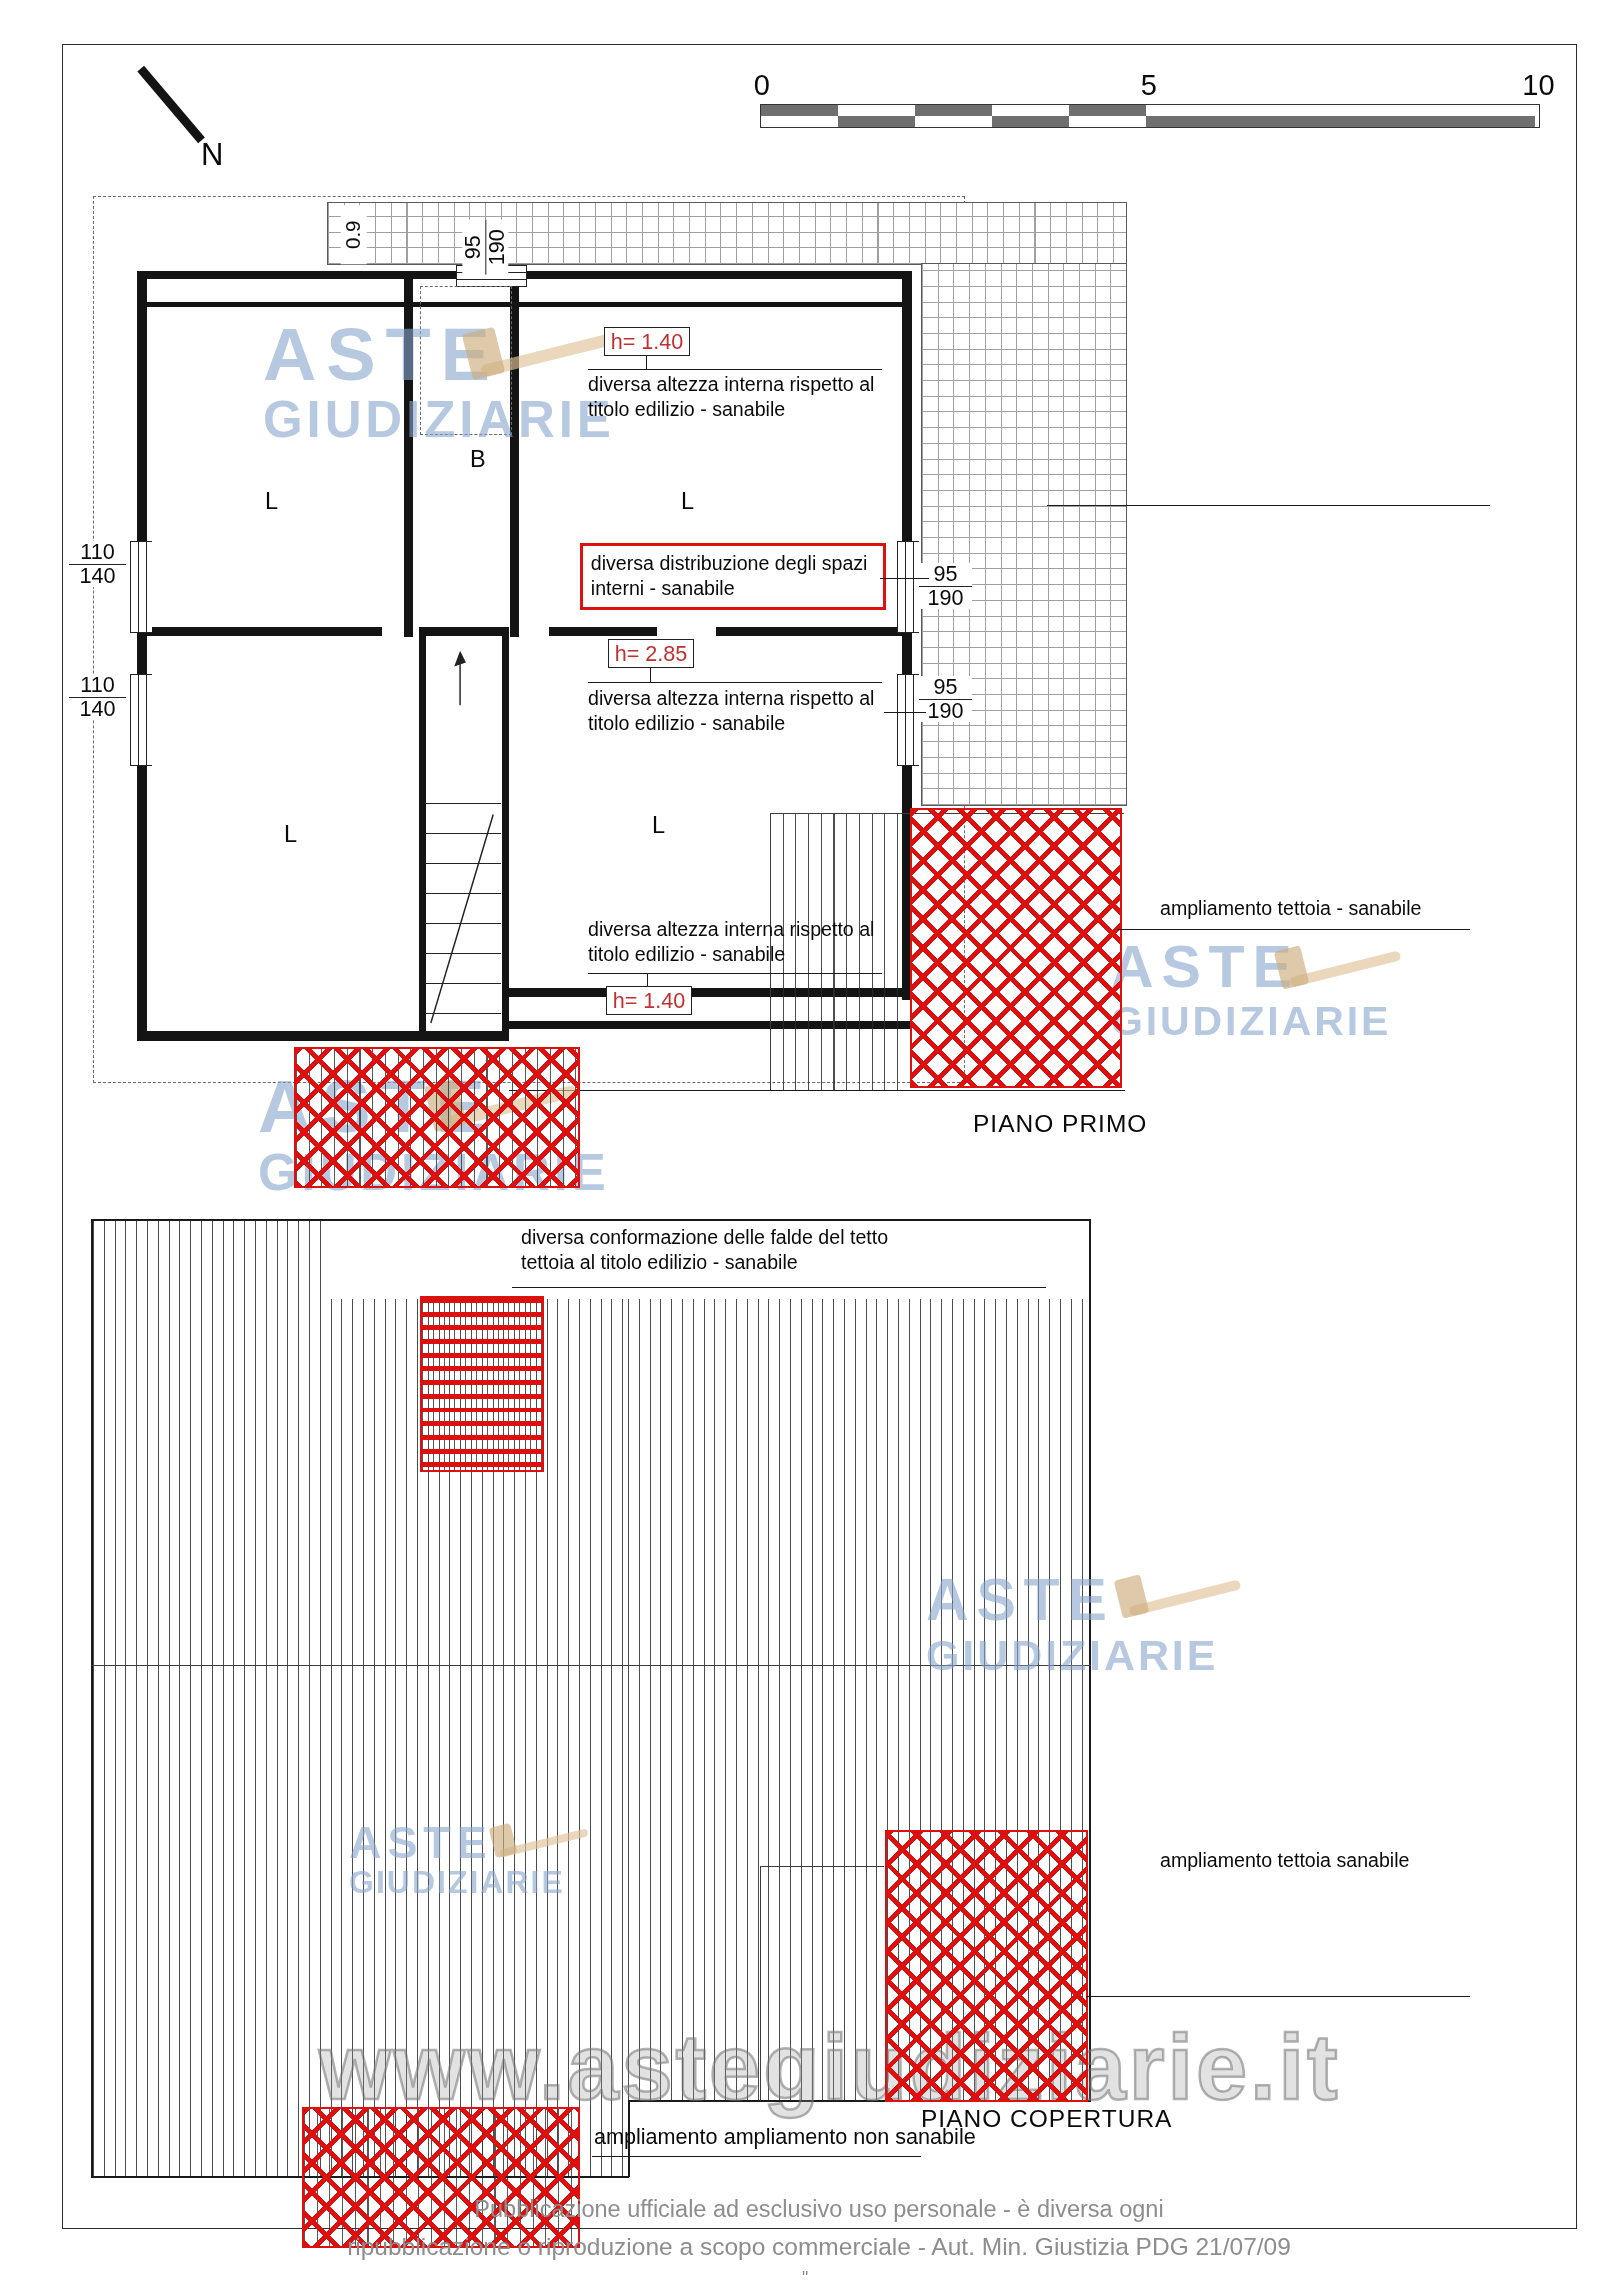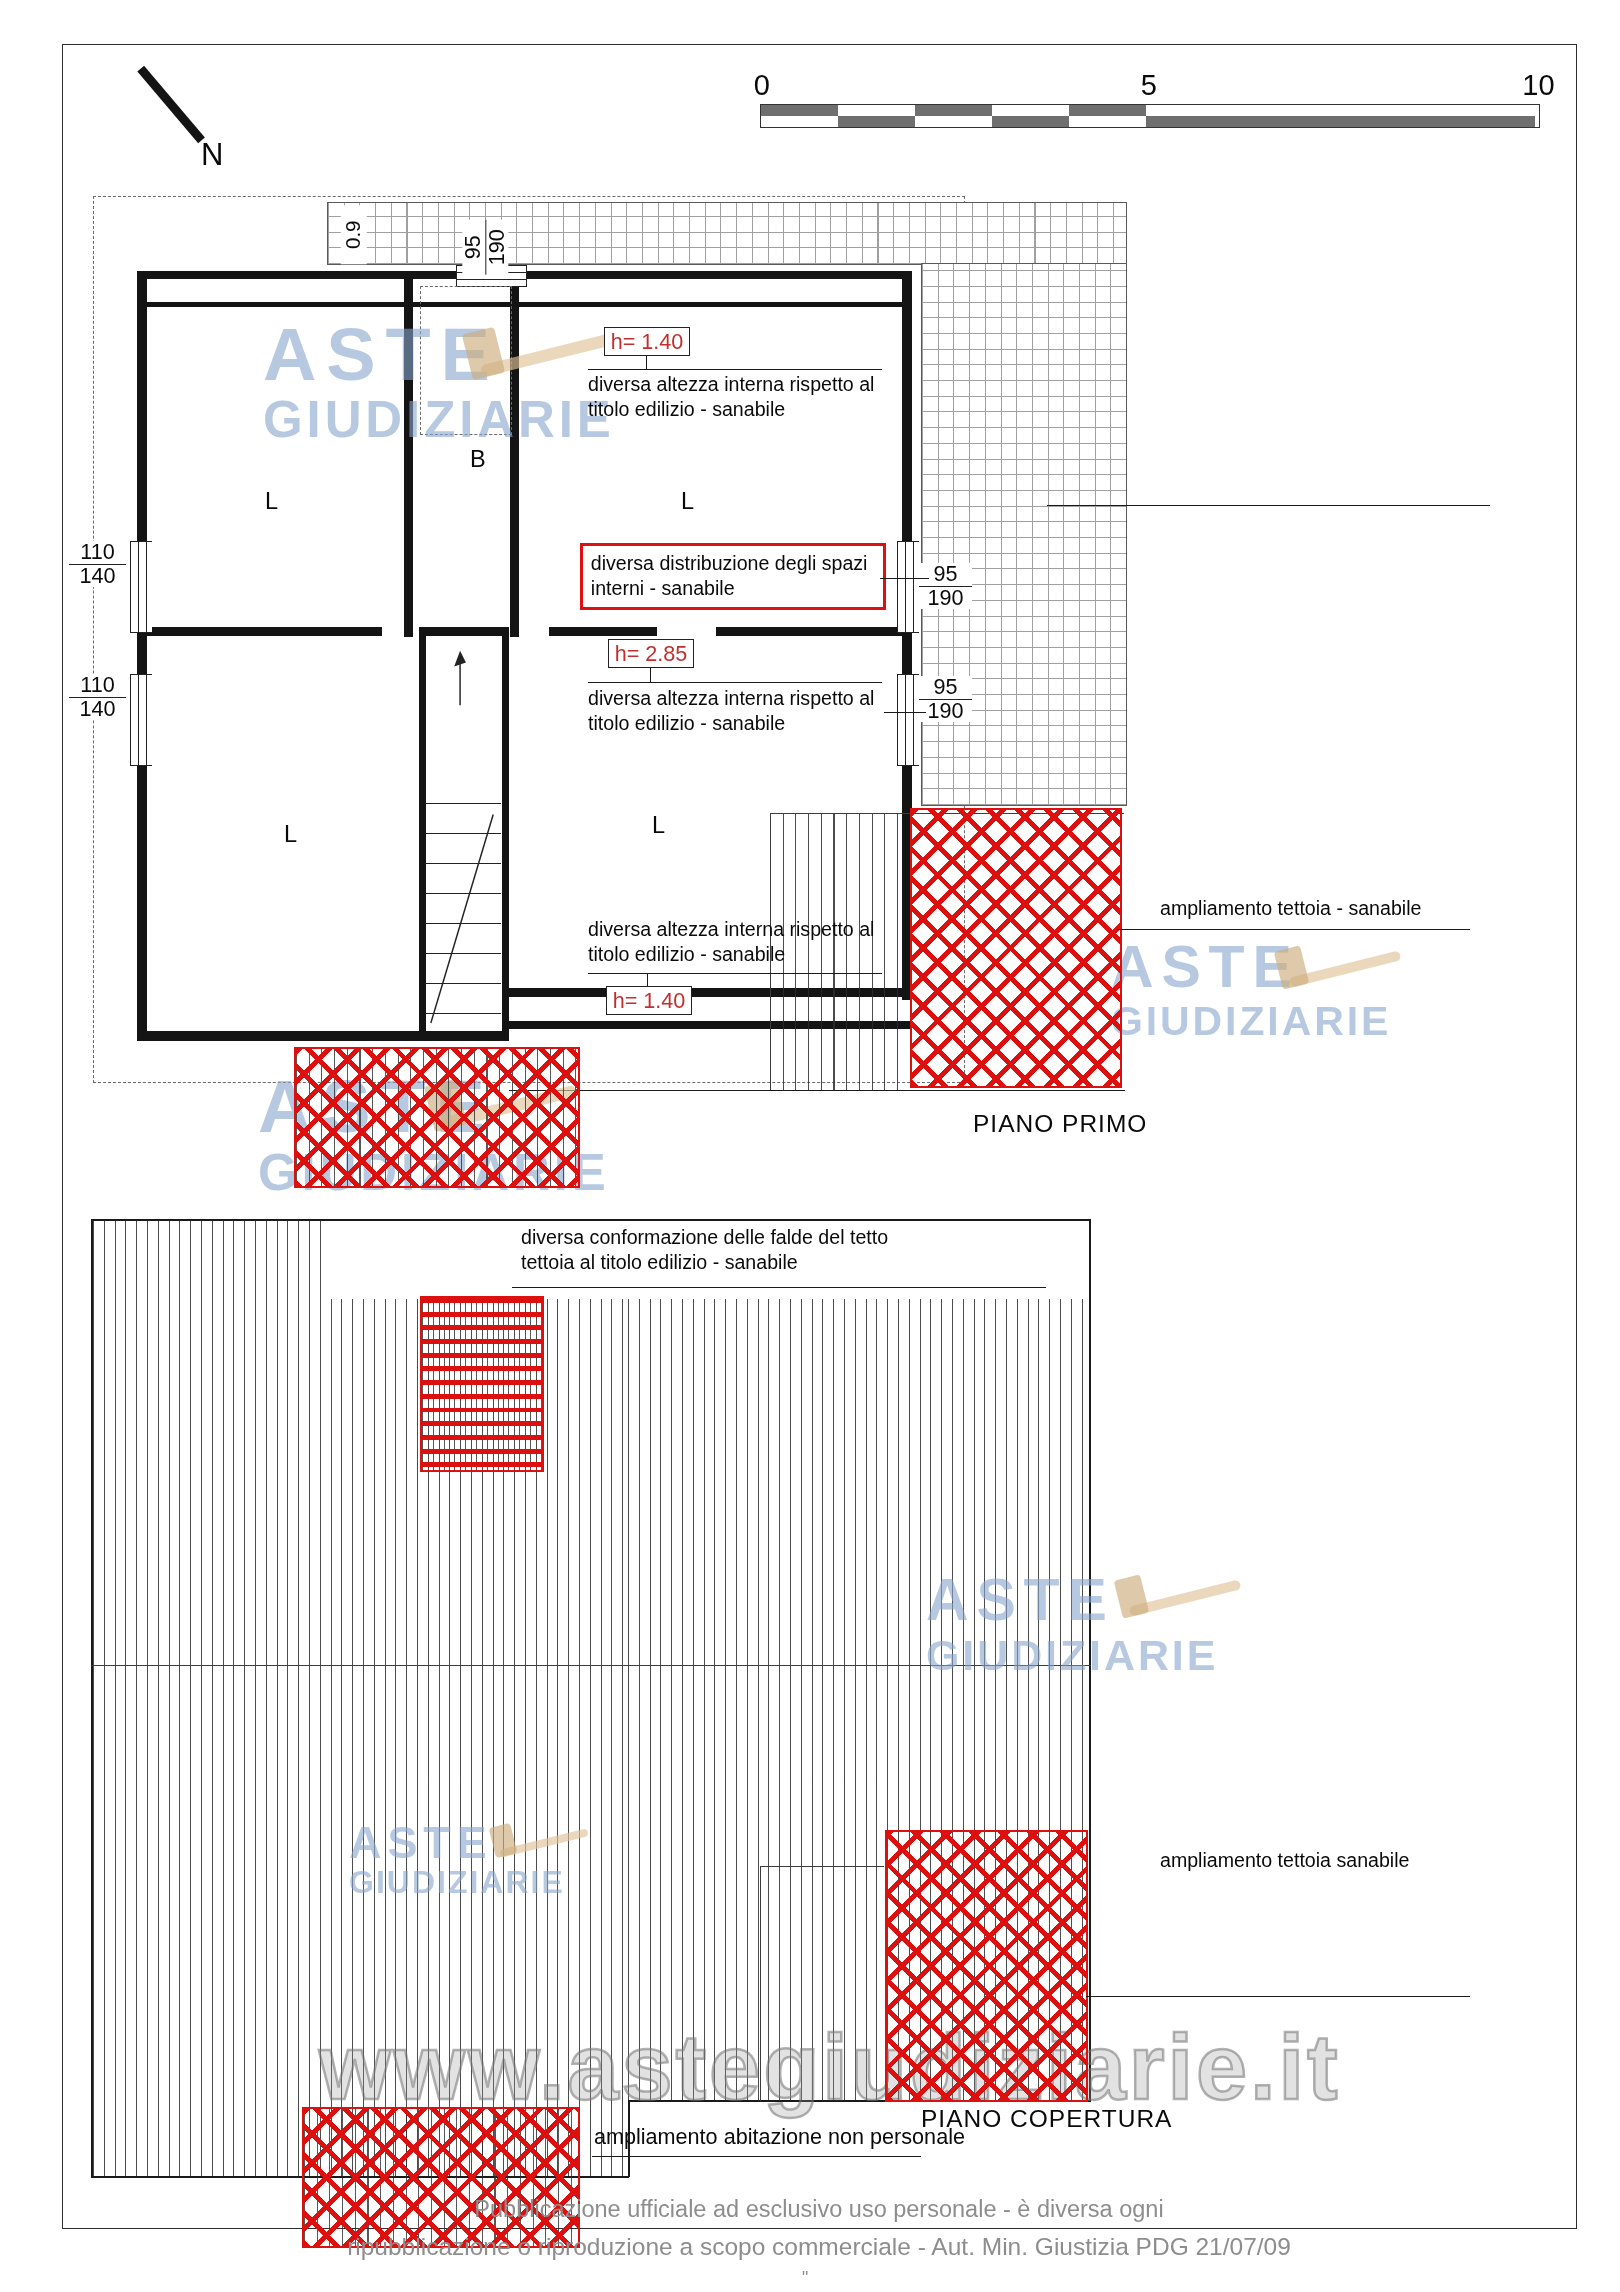--- a/index.html
+++ b/index.html
@@ -232,21 +232,21 @@
   <div class="abs plantitle" style="left:973px;top:1110px">PIANO PRIMO</div>
 
   <div class="abs annot" style="left:521px;top:1225px;width:372px">diversa conformazione delle falde del tetto tettoia al titolo edilizio  - sanabile</div>
   <div class="abs line" style="left:512px;top:1287px;width:534px;height:1px"></div>
 
   <div class="abs annot nowrap" style="left:1160px;top:1848px">ampliamento tettoia sanabile</div>
   <div class="abs line" style="left:1086px;top:1996px;width:384px;height:1px"></div>
 
   <div class="abs plantitle" style="left:921px;top:2105px">PIANO COPERTURA</div>
 
-  <div class="abs annot nowrap" style="left:594px;top:2123px;font-size:21.6px">ampliamento abitazione non personale</div>
+  <div class="abs annot nowrap" style="left:594px;top:2123px;font-size:21.6px">ampliamento ampliamento non sanabile</div>
   <div class="abs line" style="left:592px;top:2156px;width:329px;height:1px"></div>
 
   <div class="abs footer" style="left:62px;top:2196px;width:1514px">Pubblicazione ufficiale ad esclusivo uso personale - è diversa ogni</div>
   <div class="abs footer" style="left:62px;top:2233px;width:1514px;font-size:24.5px">ripubblicazione o riproduzione a scopo commerciale - Aut. Min. Giustizia PDG 21/07/09</div>
   <div class="abs" style="left:802px;top:2268px;color:#8d8d8d;font-size:17.6px">"</div>
 
 </div>
 
 
 </body></html>

